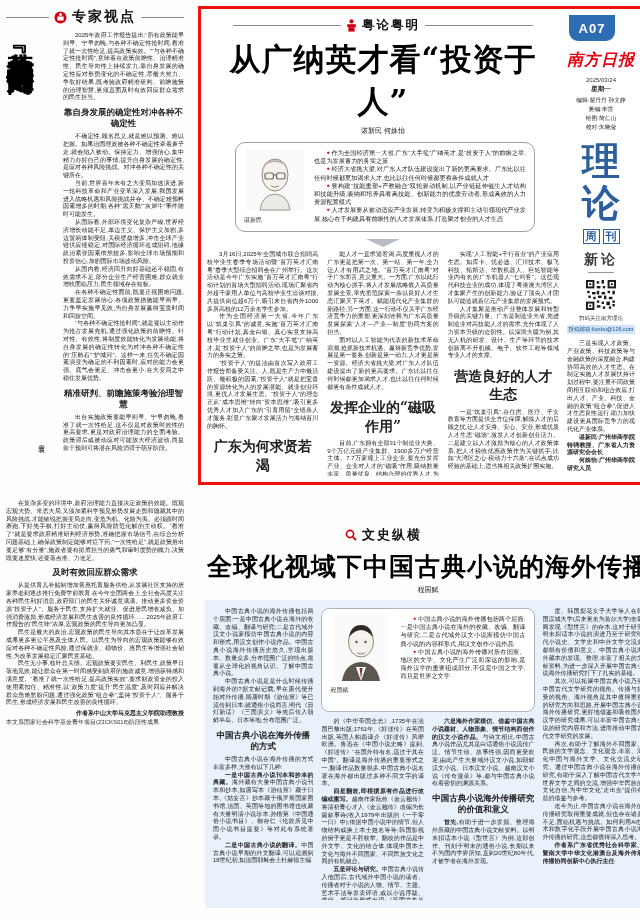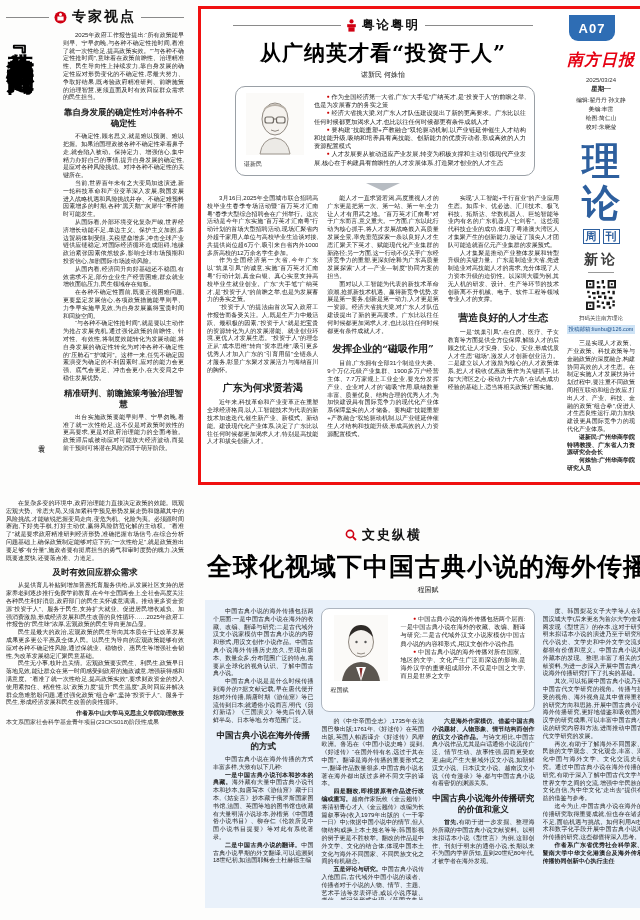--- a/index.html
+++ b/index.html
@@ -27,35 +27,35 @@
         font-family:"DejaVu Serif",serif;}
   .bnote{font-weight:bold;text-align:right;margin:3px 0 0;text-indent:0;}
   .note2{margin:1px 0 0;text-indent:0;color:#333;}
   
   .redbox{left:198px;top:6px;width:446px;height:479px;border:3px solid #f01010;
           box-sizing:border-box;background:#fff;display:flex;gap:8px;padding:4px 6px 6px 6px;}
   .main-area{width:352px;flex:none;display:flex;flex-direction:column;}
   .main-head{margin:4px 26px 0 26px;}
   .main-head .lbl{font-size:12.5px;}
   h1.headline{margin:5px 0 1px;text-align:center;font-family:"DejaVu Serif",serif;
-              font-weight:900;font-size:21px;letter-spacing:1px;color:#000;}
+              font-weight:900;font-size:31px;letter-spacing:1px;color:#000;}
   .byline{text-align:center;font-size:7px;color:#222;margin:2px 0 4px;}
   .summary{margin:2px 24px 0 28px;border:1px solid #9aa0a6;border-radius:10px;
            padding:6px 8px;display:flex;gap:8px;background:#fff;}
   .portrait-wrap{width:62px;flex:none;text-align:center;}
   .portrait-cap{font-size:6px;color:#333;margin-top:1px;text-align:left;}
   .f-bullets{flex:1;font-size:6.2px;line-height:1.32;text-align:justify;color:#222;}
   .f-bullets p{margin:0;text-indent:2em;}
   .f-bullets p::first-letter{color:#c00;}
   .dotp::before{content:"●";color:#d00012;font-size:5px;margin-right:2px;vertical-align:1px;}
   .tri{width:0;height:0;border-left:17px solid transparent;border-right:17px solid transparent;
        border-top:8px solid #b7bcc2;margin:7px auto 4px;}
   .cols{display:flex;gap:9px;flex:1;overflow:hidden;}
   .col{flex:1;overflow:hidden;}
-  .col .subh{font-size:10px;margin:7px 0 5px;}
+  .col .subh{font-size:14px;margin:7px 0 5px;}
   
   .right-strip{flex:1;display:flex;flex-direction:column;align-items:center;overflow:hidden;}
   .a07{align-self:flex-start;margin:2px 0 0 2px;width:46px;height:26px;background:#2e6db4;
        color:#fff;font-size:13px;font-weight:bold;display:flex;align-items:center;
        justify-content:center;border-radius:0 0 9px 9px;letter-spacing:1px;}
   .nfrb{margin-top:9px;color:#e60012;font-family:Liberation Mono, monospace;font-weight:900;
         font-size:16px;font-style:italic;letter-spacing:1px;}
   .s-date{font-size:6px;margin-top:6px;color:#333;}
   .s-week{font-size:6.5px;font-weight:bold;margin-top:2px;}
   .credits{font-size:5.8px;line-height:1.55;text-align:center;color:#222;margin-top:2px;}

